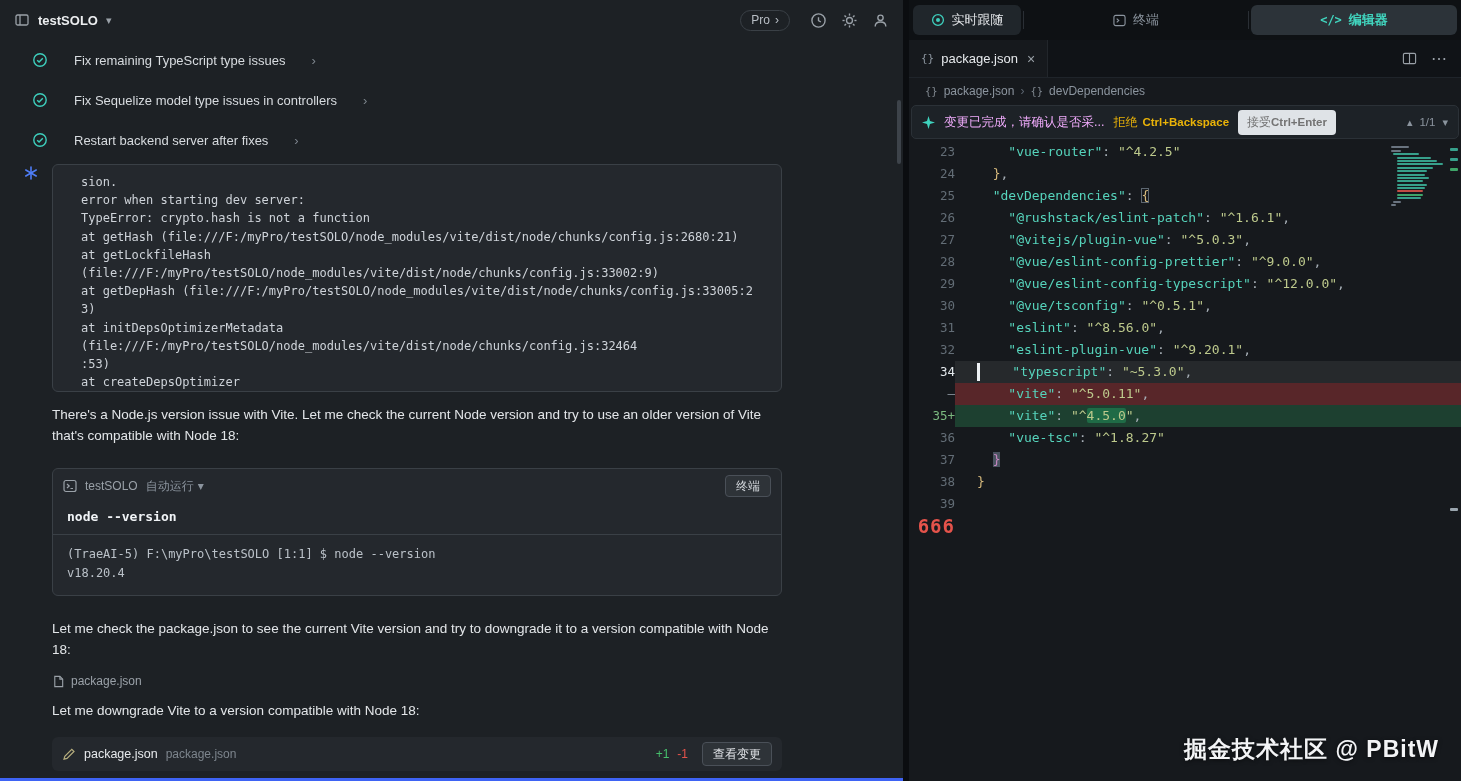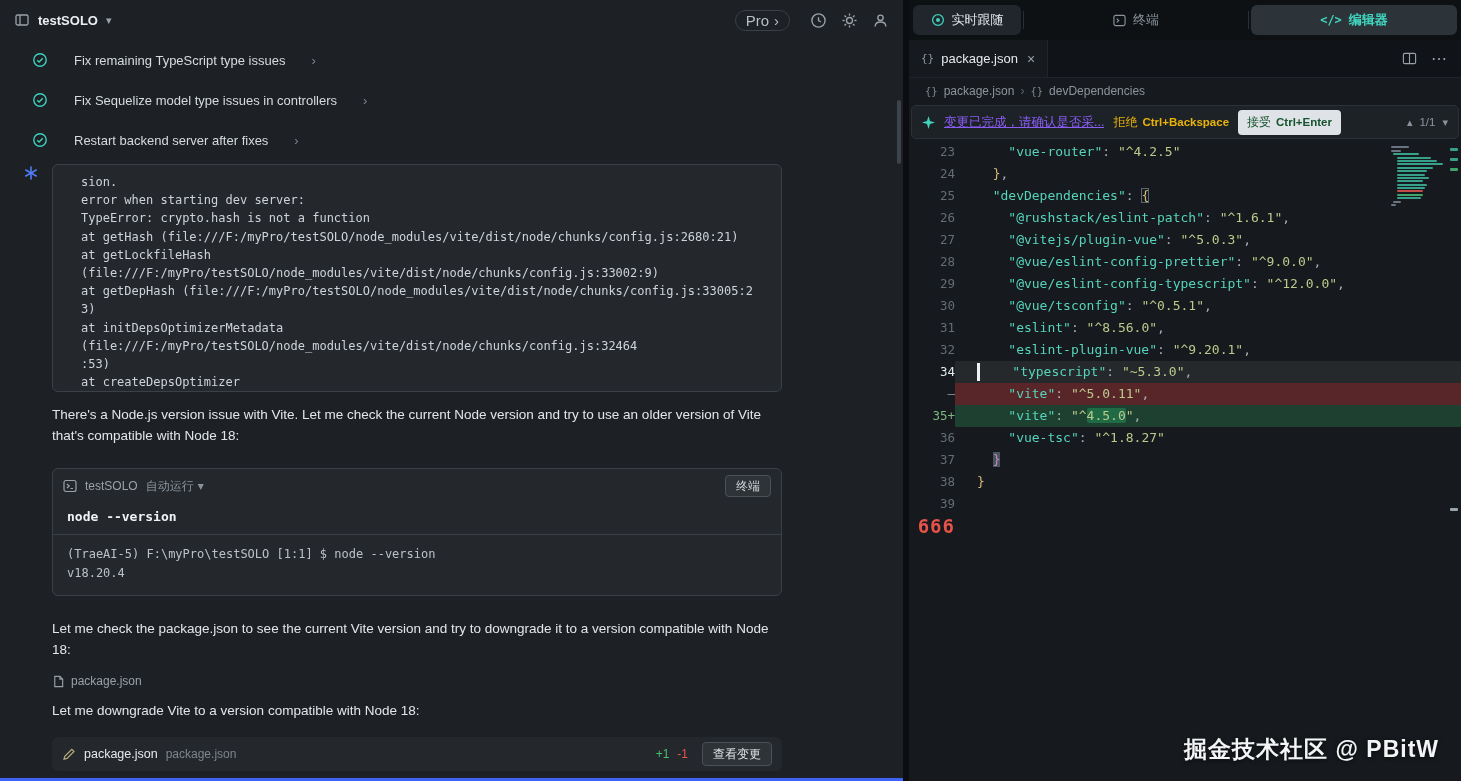--- a/index.html
+++ b/index.html
@@ -7,21 +7,21 @@
   body { font-family:"Liberation Sans", sans-serif; color:#dfe3e7; }
   .app { display:flex; width:1461px; height:781px; }
 
   
   .left-panel { width:903px; position:relative; background:#1d2125; display:flex; flex-direction:column; }
   .lp-header { height:40px; flex:none; display:flex; align-items:center; gap:8px; padding:0 14px; }
   .lp-title { font-size:13px; font-weight:bold; color:#eceef0; }
   .ic { display:inline-flex; align-items:center; justify-content:center; color:#9aa1a8; }
   .ic.sm { font-size:11px; }
   .pro-pill { margin-left:auto; display:flex; align-items:center; gap:5px; height:21px; padding:0 10px;
-              border:1px solid #3a4046; border-radius:11px; color:#b8bec5; font-size:15px; cursor:pointer; }
+              border:1px solid #3a4046; border-radius:11px; color:#b8bec5; font-size:12px; cursor:pointer; }
   .hdr-icons { display:flex; align-items:center; gap:14px; margin-left:12px; }
 
   .lp-body { flex:1; overflow:hidden; position:relative; }
   .todo { display:flex; align-items:center; gap:26px; height:28px; margin:12px 20px 0 32px; font-size:13px; color:#d7dbdf; cursor:pointer; }
   .todo:first-child { margin-top:6px; }
   .todo .chev { color:#7d858d; font-size:13px; }
 
   .msg-wrap { position:relative; margin:10px 20px 0 52px; }
   .ai-star { position:absolute; left:-28px; top:2px; }
   .error-block { width:730px; height:228px; overflow:hidden; background:#24282d; border:1px solid #3a4046; border-radius:6px;
@@ -74,24 +74,24 @@
   .tab-close { color:#9aa1a8; font-size:14px; margin-left:2px; cursor:pointer; }
   .tab-actions { margin-left:auto; display:flex; align-items:center; gap:14px; padding:0 14px; color:#9aa1a8; }
 
   .rp-breadcrumb { height:26px; flex:none; display:flex; align-items:center; gap:6px; padding:0 16px; color:#8b949e; font-size:12px; }
   .bc-sep { color:#5c6670; }
   .bc-braces { font-family:"DejaVu Sans Mono", monospace; font-size:10.5px; color:#7d858d; }
   .bc-item { cursor:pointer; }
 
   .rp-diffbar { height:34px; flex:none; margin:1px 2px; display:flex; align-items:center; gap:9px; padding:0 10px;
                 background:#1d2227; border:1px solid #2b3137; border-radius:5px; }
-  .db-msg { font-size:12.5px; color:#8b5cf6; white-space:nowrap; overflow:hidden; text-overflow:ellipsis; max-width:188px;text-decoration:underline; }
+  .db-msg { font-size:12.5px; color:#f0abfc; white-space:nowrap; overflow:hidden; text-overflow:ellipsis; max-width:188px; }
   .db-reject { display:flex; align-items:center; gap:5px; color:#eab308; font-size:12px; cursor:pointer; white-space:nowrap; }
   .db-key { font-weight:bold; font-size:11.5px; }
-  .db-accept { display:flex; align-items:center; gap:5px; background:#dfe3e7; color:#14532d; border-radius:4px;
+  .db-accept { display:flex; align-items:center; background:#dfe3e7; color:#737373; border-radius:4px;
                padding:4px 9px; font-size:12px; cursor:pointer; white-space:nowrap; }
   .db-nav { margin-left:auto; display:flex; align-items:center; gap:7px; color:#8b949e; font-size:11px; }
   .db-counter { font-size:11.5px; }
 
   .rp-editor { flex:1; position:relative; overflow:hidden; font-family:"DejaVu Sans Mono", monospace; padding-top:1px; }
   .line { display:flex; height:22px; line-height:22px; font-size:13px; }
   .gutter { width:46px; flex:none; text-align:right; color:#636d76; font-size:12.5px; }
   .lc { flex:1; padding-left:22px; white-space:pre; position:relative; }
   .line.current .lc { background:rgba(255,255,255,0.07); }
   .line.current .gutter { color:#e3e8ec; }

